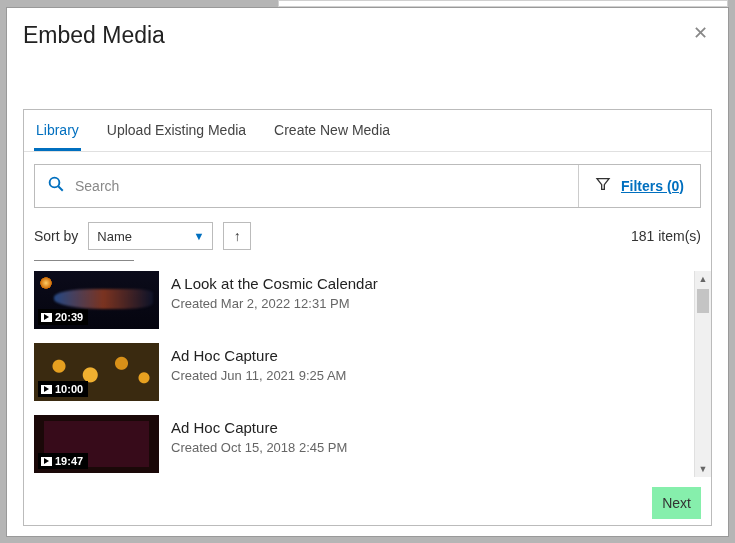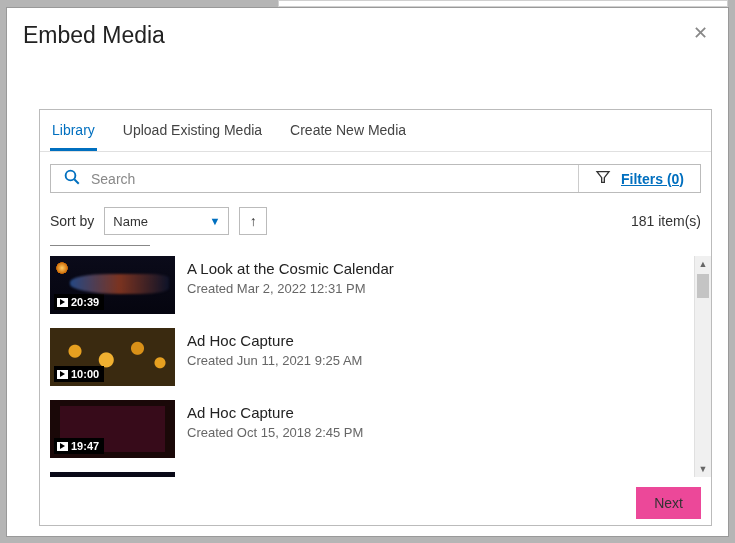--- a/index.html
+++ b/index.html
@@ -50,21 +50,20 @@
   line-height: 1;
   padding: 2px 4px;
 }
 .inner-panel {
   border: 1px solid #bbb;
   margin-top: 20px;
   flex: 1;
   display: flex;
   flex-direction: column;
   overflow: hidden;
-  margin-left: 16px;
 }
 .tabs {
   display: flex;
   gap: 24px;
   padding: 0 10px;
   border-bottom: 1px solid #e0e0e0;
 }
 .tab {
   padding: 12px 2px 10px 2px;
   font-size: 14px;
@@ -75,21 +74,21 @@
 .tab.active {
   color: #006fbf;
   border-bottom-color: #006fbf;
   font-weight: 500;
 }
 .search-row {
   margin: 12px 10px 8px 10px;
   border: 1px solid #bbb;
   display: flex;
   align-items: stretch;
-  height: 29px;
+  height: 44px;
 }
 .search-box {
   flex: 1;
   display: flex;
   align-items: center;
   padding: 0 12px;
   gap: 10px;
 }
 .search-box input {
   border: none;
@@ -263,23 +262,23 @@
   height: 24px;
   background: #c4c4c4;
   cursor: pointer;
 }
 .footer {
   display: flex;
   justify-content: flex-end;
   padding: 10px 10px 6px 10px;
 }
 .next-btn {
-  background: #ec4899;
+  background: #86efac;
   border: none;
-  padding: 8px 18px;
+  padding: 8px 10px;
   font-size: 14px;
   color: #333;
   cursor: pointer;
 }
 </style>
 </head>
 <body>
 
 <div class="backdrop-stripe"></div>
 

